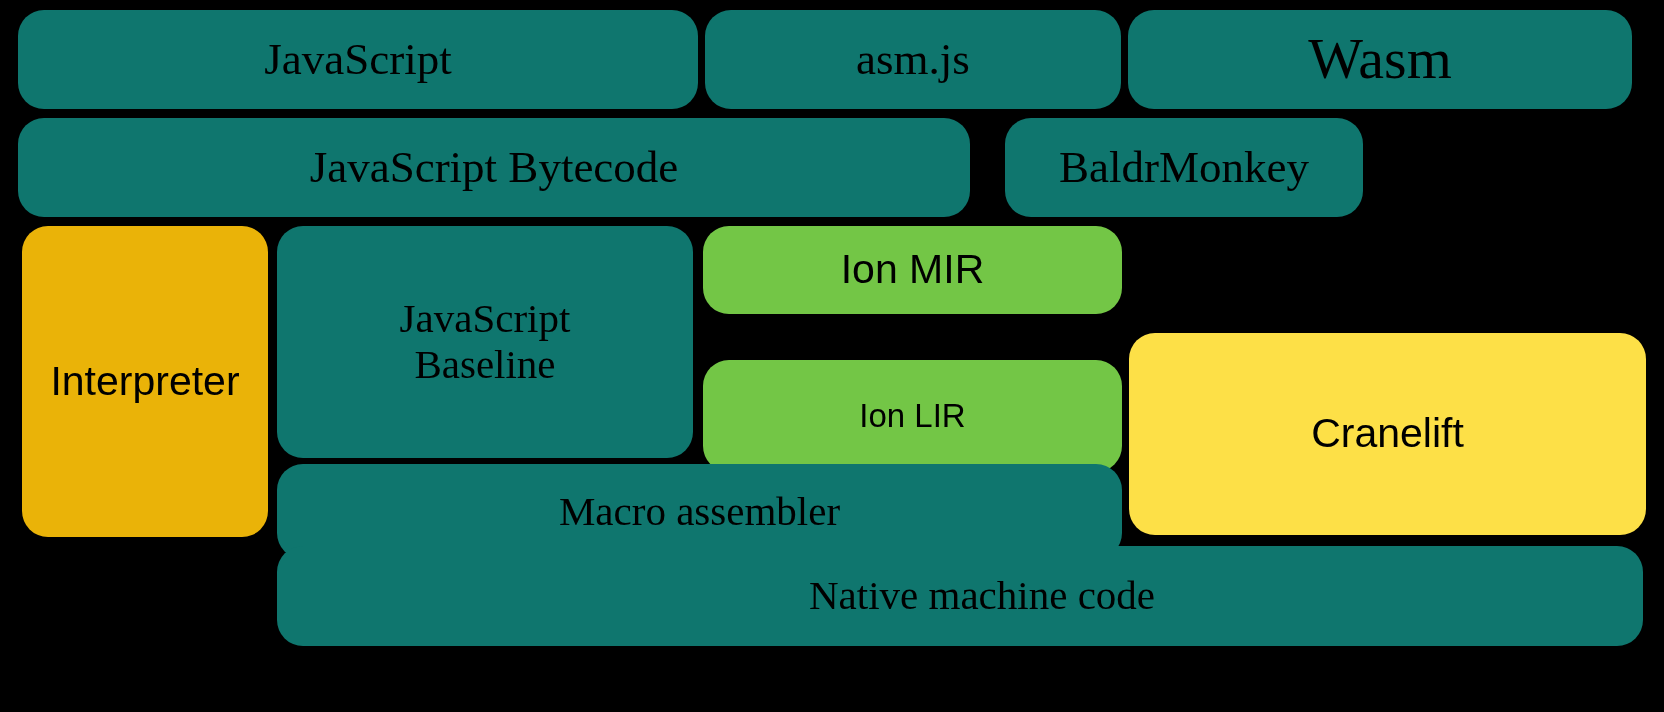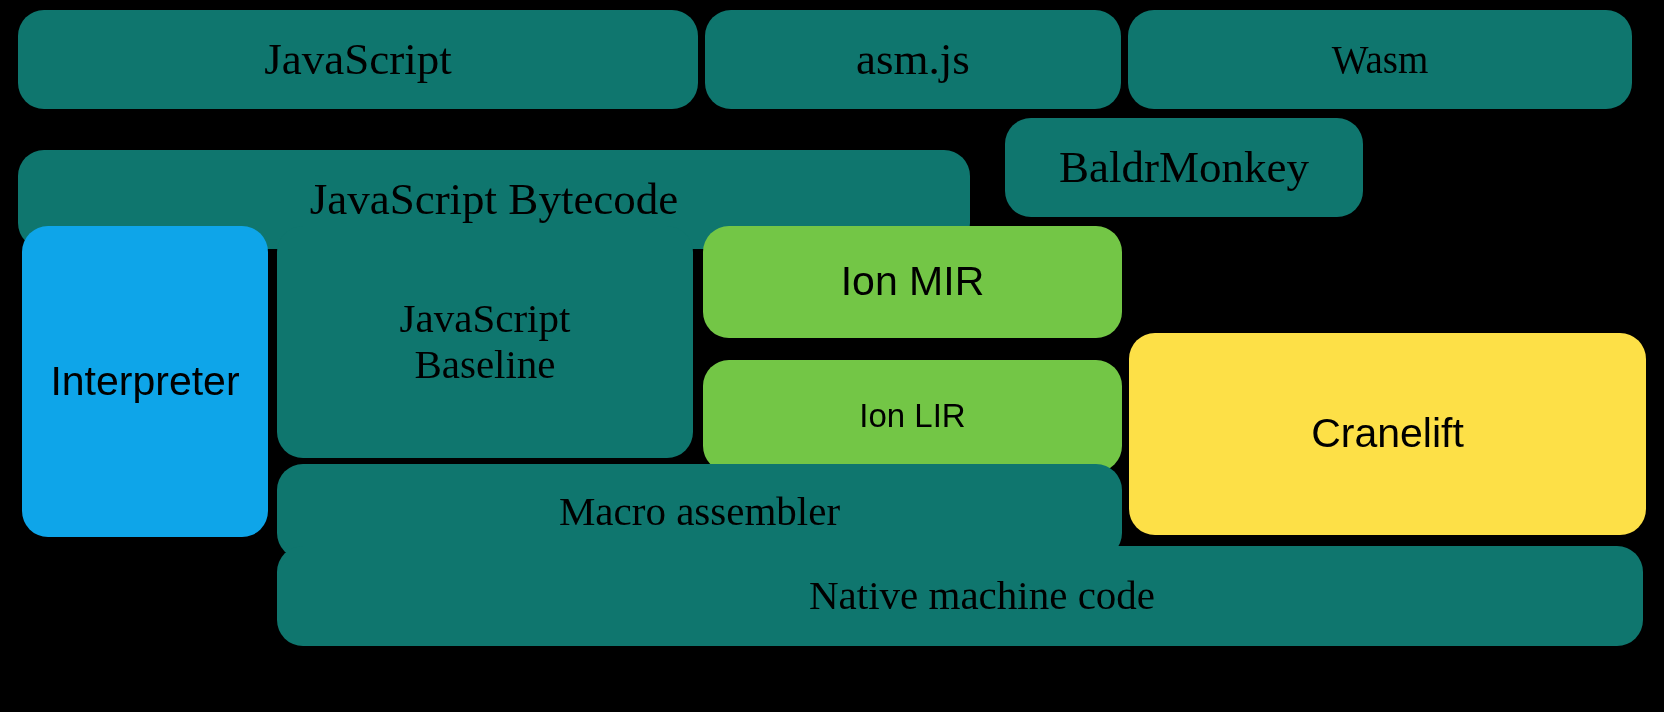--- a/index.html
+++ b/index.html
@@ -22,45 +22,45 @@
     align-items: center;
     justify-content: center;
     text-align: center;
     color: #000000;
     border-radius: 26px;
     line-height: 1.12;
     white-space: pre-line;
     user-select: none;
   }
   .fill-white  { background: #0f766e; font-family: Liberation Serif, serif; }
-  .fill-grey   { background: #0ea5e9; }
+  .fill-grey   { background: #eab308; }
   .fill-green  { background: #73C646; }
   .fill-pink   { background: #fde047; }
 </style>
 </head>
 <body>
 
 <div id="canvas">
 
   <div class="node fill-white" style="left:18px; top:10px; width:680px; height:99px; font-size:45px;">JavaScript</div>
 
   <div class="node fill-white" style="left:705px; top:10px; width:416px; height:99px; font-size:45px;">asm.js</div>
 
-  <div class="node fill-white" style="left:1128px; top:10px; width:504px; height:99px; font-size:39px;">Wasm</div>
+  <div class="node fill-white" style="left:1128px; top:10px; width:504px; height:99px; font-size:58px;">Wasm</div>
 
-  <div class="node fill-white" style="left:18px; top:118px; width:952px; height:99px; font-size:45px;margin-top:32px;">JavaScript Bytecode</div>
+  <div class="node fill-white" style="left:18px; top:118px; width:952px; height:99px; font-size:45px;">JavaScript Bytecode</div>
 
   <div class="node fill-white" style="left:977px; top:118px; width:358px; height:99px; font-size:45px;margin-left:28px;">BaldrMonkey</div>
 
   <div class="node fill-grey" style="left:22px; top:226px; width:246px; height:311px; font-size:41px;">Interpreter</div>
 
   <div class="node fill-white" style="left:277px; top:226px; width:416px; height:232px; font-size:41px;">JavaScript
 Baseline</div>
 
-  <div class="node fill-green" style="left:703px; top:226px; width:419px; height:112px; font-size:41px;">Ion MIR</div>
+  <div class="node fill-green" style="left:703px; top:226px; width:419px; height:88px; font-size:41px;">Ion MIR</div>
 
   <div class="node fill-green" style="left:703px; top:360px; width:419px; height:112px; font-size:33px;">Ion LIR</div>
 
   <div class="node fill-pink" style="left:1129px; top:333px; width:517px; height:202px; font-size:41px;">Cranelift</div>
 
   <div class="node fill-white" style="left:277px; top:464px; width:845px; height:95px; font-size:41px;text-align:center;">Macro assembler</div>
 
   <div class="node fill-white" style="left:277px; top:546px; width:1366px; height:100px; font-size:41px;padding-left:44px;">Native machine code</div>
 
 </div>

